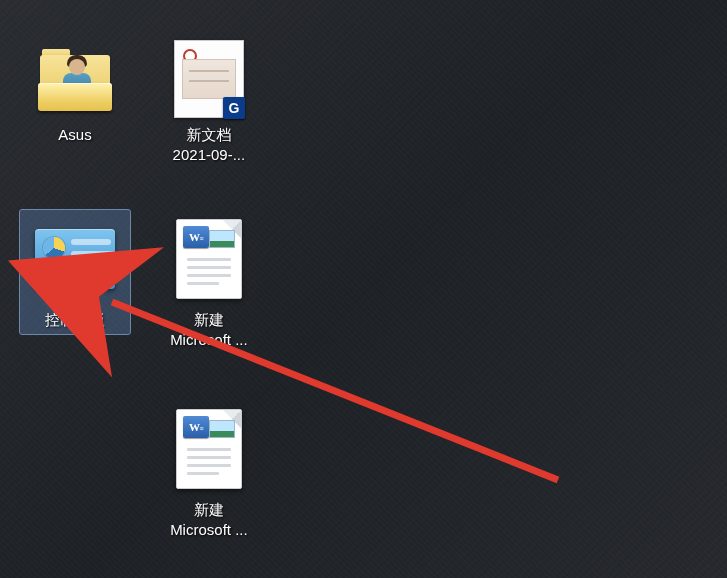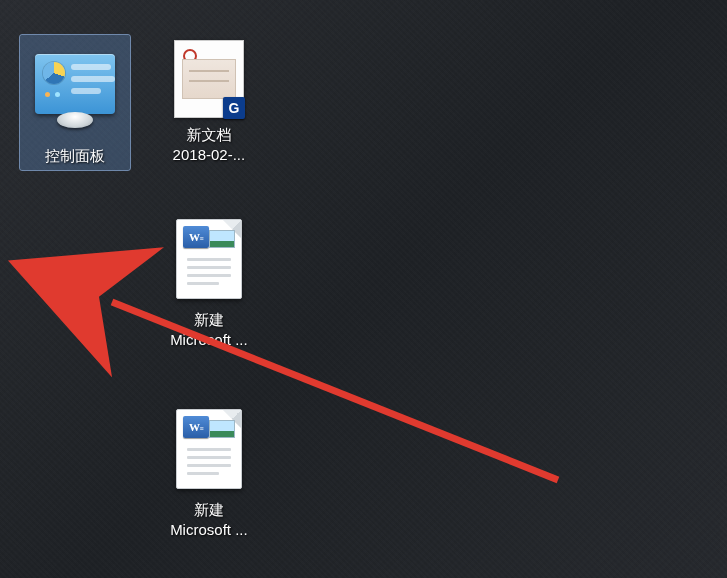--- a/index.html
+++ b/index.html
@@ -42,21 +42,20 @@
     height: 175px;
     display: flex;
     flex-direction: column;
     align-items: center;
     cursor: default;
     user-select: none;
   }
   .icon-cell.selected .icon-hit {
     background: rgba(120,180,255,0.25);
     outline: 1px solid rgba(160,200,255,0.6);
-    gap: 11px;
   }
   .icon-hit {
     width: 110px;
     padding: 4px;
     border-radius: 2px;
     display:flex;
     flex-direction:column;
     align-items:center;
   }
   .thumb {
@@ -261,20 +260,37 @@
 </head>
 <body>
 
 <div class="desktop">
 
   <div class="icon-grid">
 
     
     <div class="icon-col">
 
+      <div class="icon-cell">
+        <div class="icon-hit">
+          <div class="thumb">
+            <div class="folder">
+              <div class="folder-tab"></div>
+              <div class="folder-back"></div>
+              <div class="person">
+                <div class="body"></div>
+                <div class="hair"></div>
+                <div class="head"></div>
+              </div>
+              <div class="folder-front" style="top:34px;height:28px;"></div>
+            </div>
+          </div>
+          <div class="label">Asus</div>
+        </div>
+      </div>
 
       <div class="icon-cell selected" style="height:190px;">
         <div class="icon-hit">
           <div class="thumb" style="height:90px;">
             <div class="cpanel">
               <div class="pie"></div>
               <div class="bar b1"></div>
               <div class="bar b2"></div>
               <div class="bar b3"></div>
               <div class="dot d1"></div>
@@ -296,21 +312,21 @@
         <div class="icon-hit">
           <div class="thumb">
             <div class="doc-scan">
               <div class="stamp"></div>
               <div class="paper"></div>
               <div class="badge-g">G</div>
             </div>
           </div>
           <div class="label">
             <span>新文档</span><br>
-            <span>2018-02-...</span>
+            <span>2021-09-...</span>
           </div>
         </div>
       </div>
 
       <div class="icon-cell" style="height:190px;">
         <div class="icon-hit">
           <div class="thumb" style="height:90px;">
             <div class="word-doc">
               <div class="fold"></div>
               <div class="w-badge">

